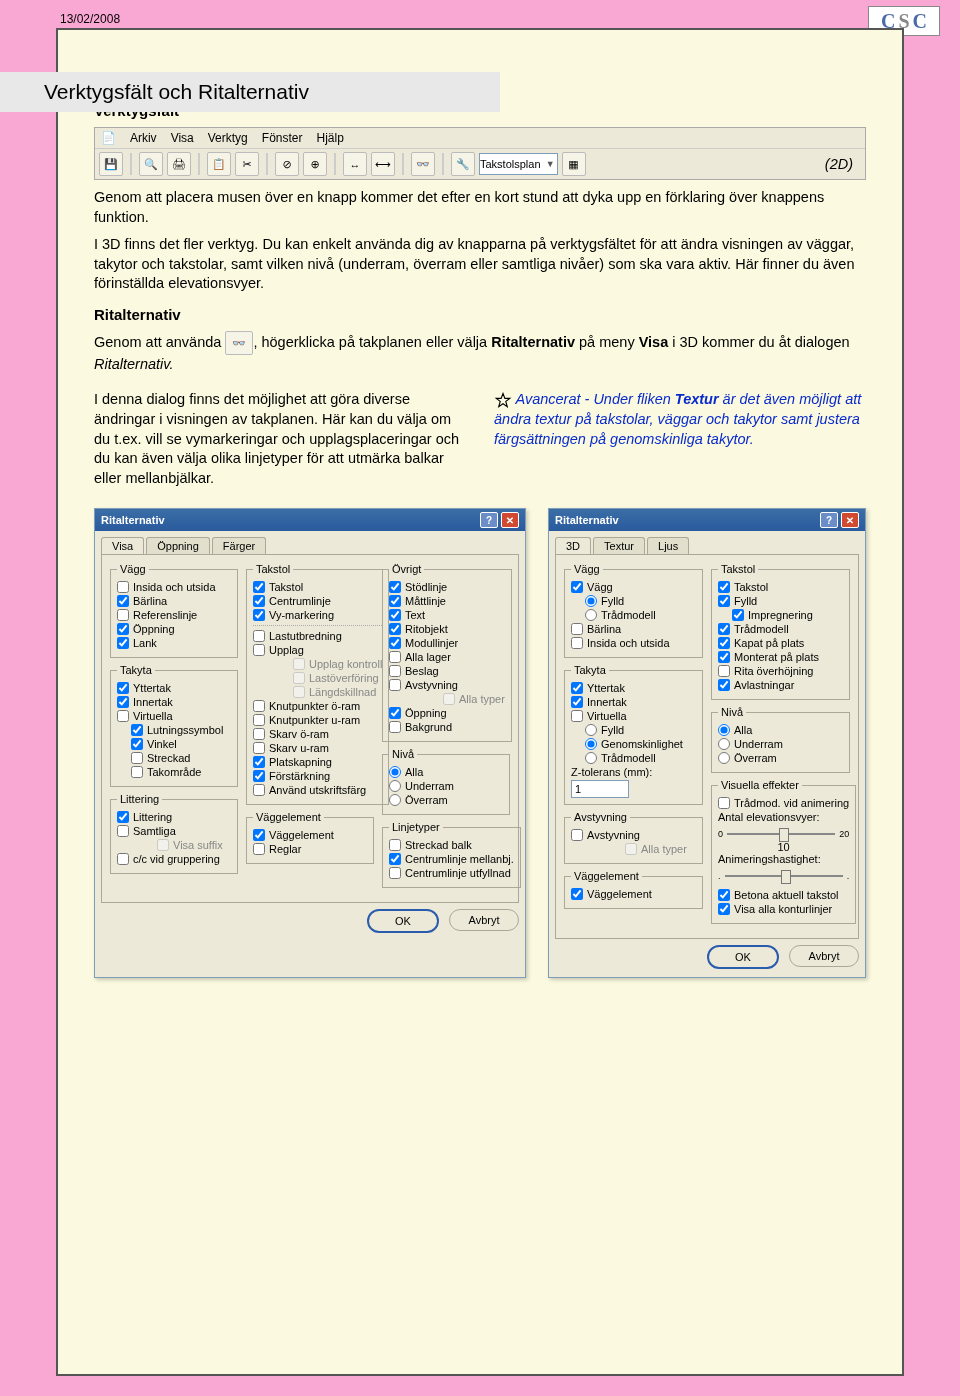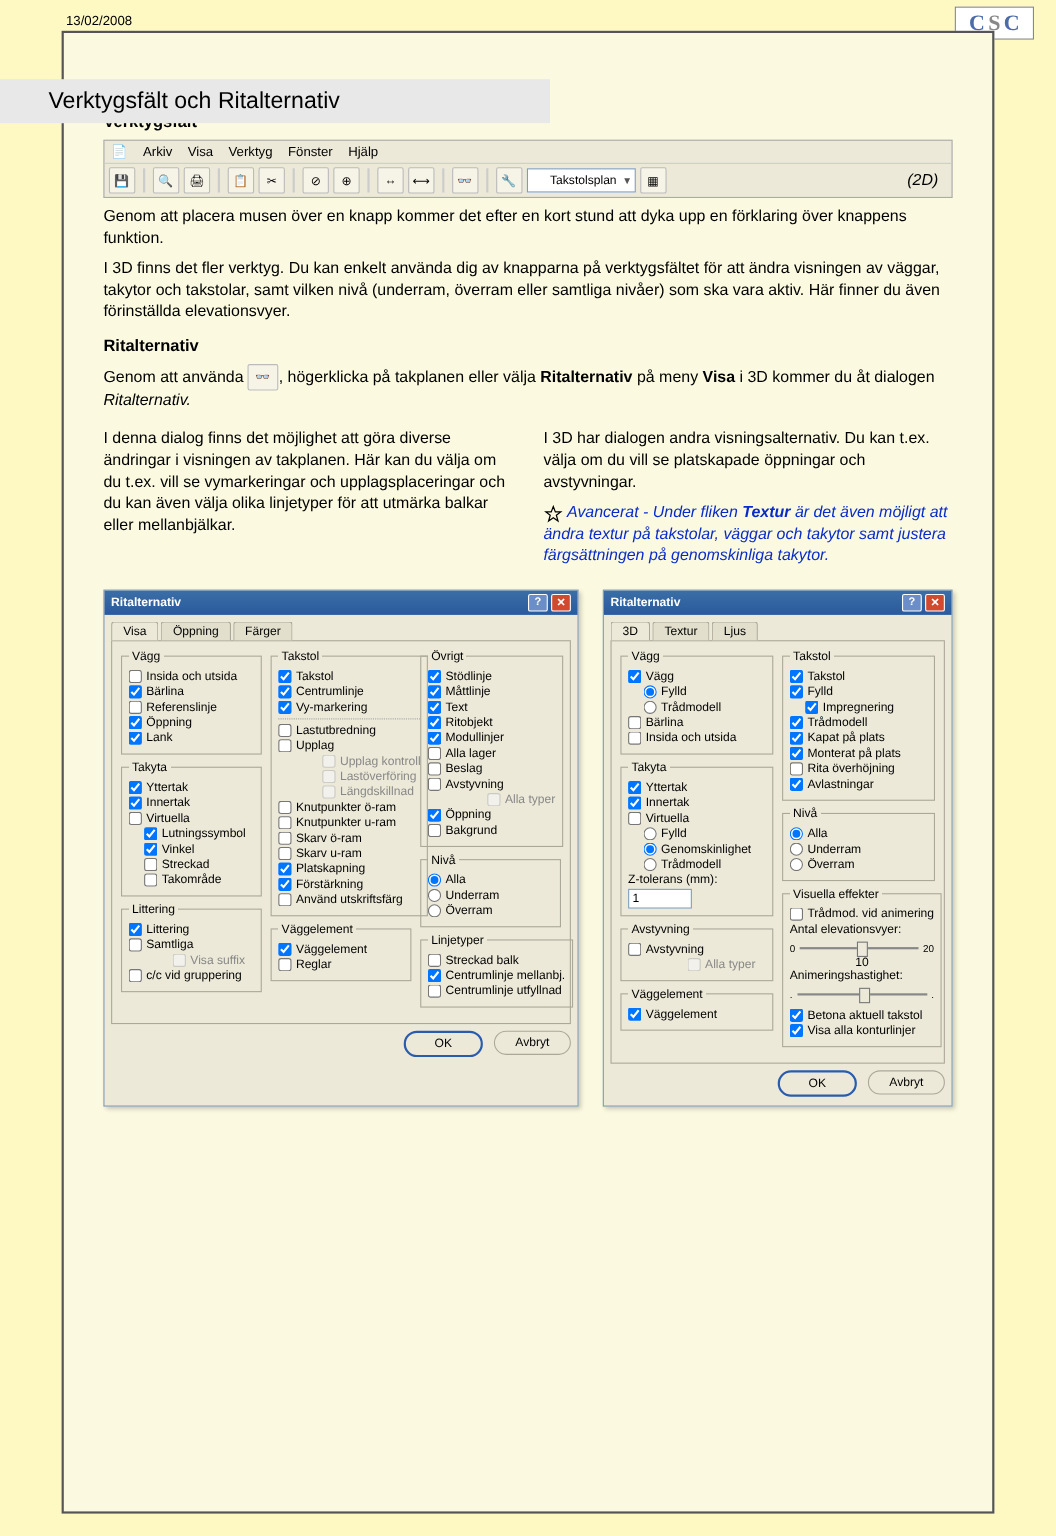--- a/index.html
+++ b/index.html
@@ -1,16 +1,16 @@
 <!DOCTYPE html>
 <html><head>
 <meta charset="utf-8">
 <style>
   body { margin:0; font-family: Tahoma, Verdana, Arial, sans-serif; background:#fff; }
-  .page { width:960px; height:1396px; position:relative; background:#fef9c3; }
+  .page { width:960px; height:1396px; position:relative; background:#f9a8d4; }
   .page-header { height:40px; position:relative; padding:0 20px; }
   .date { font-size:12px; position:absolute; left:60px; top:12px; }
   .logo { position:absolute; right:20px; top:6px; width:70px; height:28px; border:1px solid #888;
           display:flex; align-items:center; justify-content:center; gap:3px; background:#fff; }
   .logo-c { font-family: Georgia, serif; font-weight:bold; font-size:20px; }
   .lc-b { color:#4c6ba8; } .lc-g { color:#888; }
   .frame { position:absolute; left:56px; top:28px; right:56px; bottom:20px; border:2px solid #555;
            background:#fbfae0; }
   .content { padding:60px 36px 20px 36px; font-size:14.5px; color:#000; }
   .title-band { position:absolute; left:0; top:72px; height:40px; width:500px; background:#e8e8e8;
@@ -18,21 +18,21 @@
   .title-band span { font-size:21px; }
   h3.sub { font-size:15px; font-weight:bold; margin:12px 0 8px; }
   p { margin:8px 0; line-height:1.35; }
   .toolbar-fig { background:#ece9d8; border:1px solid #aaa; margin:4px 0; }
   .menu-row { display:flex; gap:14px; padding:3px 6px; font-size:12px; border-bottom:1px solid #ccc; }
   .btn-row { display:flex; gap:4px; padding:3px 4px; align-items:center; flex-wrap:wrap; }
   .tb-btn { width:22px; height:22px; border:1px solid #bbb; background:#f6f3e7; border-radius:2px;
             display:flex; align-items:center; justify-content:center; font-size:11px; }
   .tb-sep { width:2px; height:22px; background:#ccc; margin:0 3px; }
   .tb-combo { height:20px; border:1px solid #7f9db9; background:#fff; font-size:11px;
-              display:flex; align-items:center; padding:0 16px 0 20px; position:relative; }
+              display:flex; align-items:center; padding:0 16px 0 0; position:relative; }
   .tb-combo::after { content:"▼"; position:absolute; right:2px; font-size:9px; color:#555; }
   .inline-icon { display:inline-block; width:26px; height:22px; border:1px solid #bbb;
                  background:#f6f3e7; border-radius:2px; vertical-align:middle; text-align:center;
                  font-size:11px; line-height:22px; }
   .cols { display:flex; gap:28px; margin-top:6px; }
   .col { flex:1; }
   .italic-blue { color:#0a2bcc; font-style:italic; }
   .star { display:inline-block; width:18px; height:18px; vertical-align:bottom; }
   .star svg { width:100%; height:100%; }
   .dialog { border:1px solid #7f9db9; background:#ece9d8; width:430px; margin-top:12px;
@@ -128,21 +128,20 @@
       <p>
         <span>Genom att använda</span>
         <span class="inline-icon">👓</span><span>, högerklicka på takplanen eller välja </span><b>Ritalternativ</b><span> på meny </span><b>Visa</b><span> i 3D kommer du åt dialogen </span><i>Ritalternativ.</i>
       </p>
 
       <div class="cols">
         <div class="col">
           <p>I denna dialog finns det möjlighet att göra diverse ändringar i visningen av takplanen. Här kan du välja om du t.ex. vill se vymarkeringar och upplagsplaceringar och du kan även välja olika linjetyper för att utmärka balkar eller mellanbjälkar.</p>
         </div>
         <div class="col">
-          <p>I 3D har dialogen andra visningsalternativ. Du kan t.ex. välja om du vill se platskapade öppningar och avstyvningar.</p>
           <p class="italic-blue">
             <span class="star">
               <svg viewBox="0 0 24 24">
                   <path fill="none" stroke="#000" stroke-width="1.5" d="M12 2l2.5 6.5H21l-5.3 4 2 7L12 15.7 6.3 19.5l2-7L3 8.5h6.5z"></path>
                 </svg>
             </span><span> Avancerat - Under fliken </span><b style="font-style:italic;">Textur</b><span> är det även möjligt att ändra textur på takstolar, väggar och takytor samt justera färgsättningen på genomskinliga takytor.</span>
           </p>
         </div>
       </div>
 

